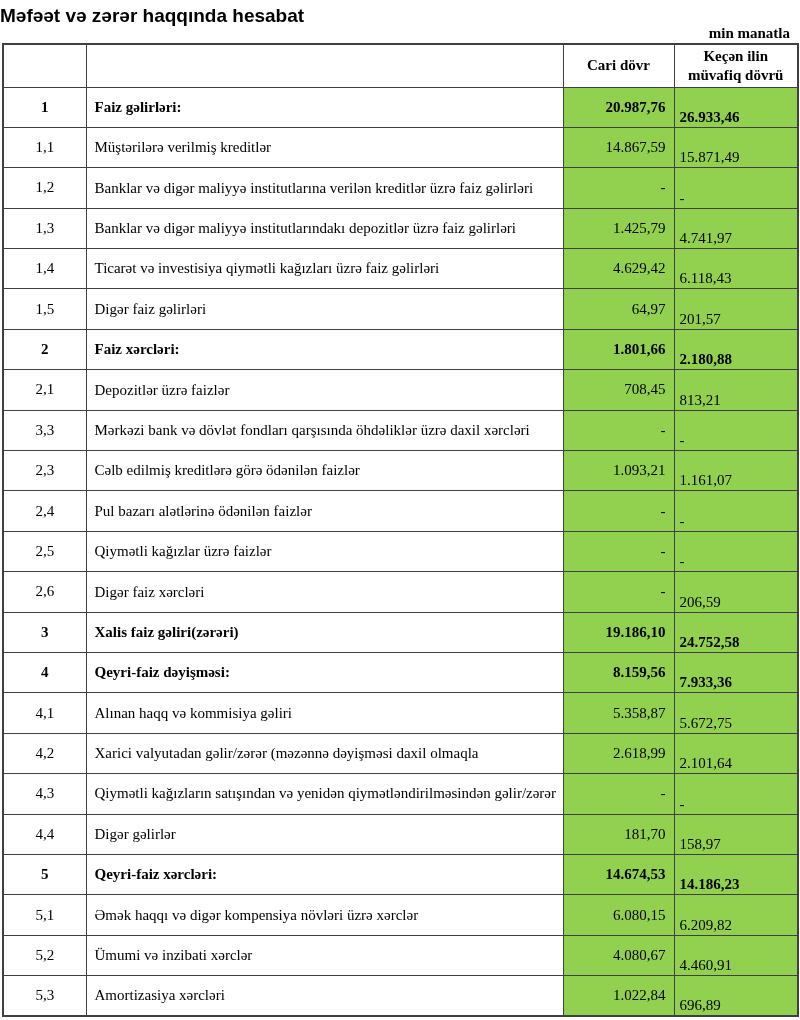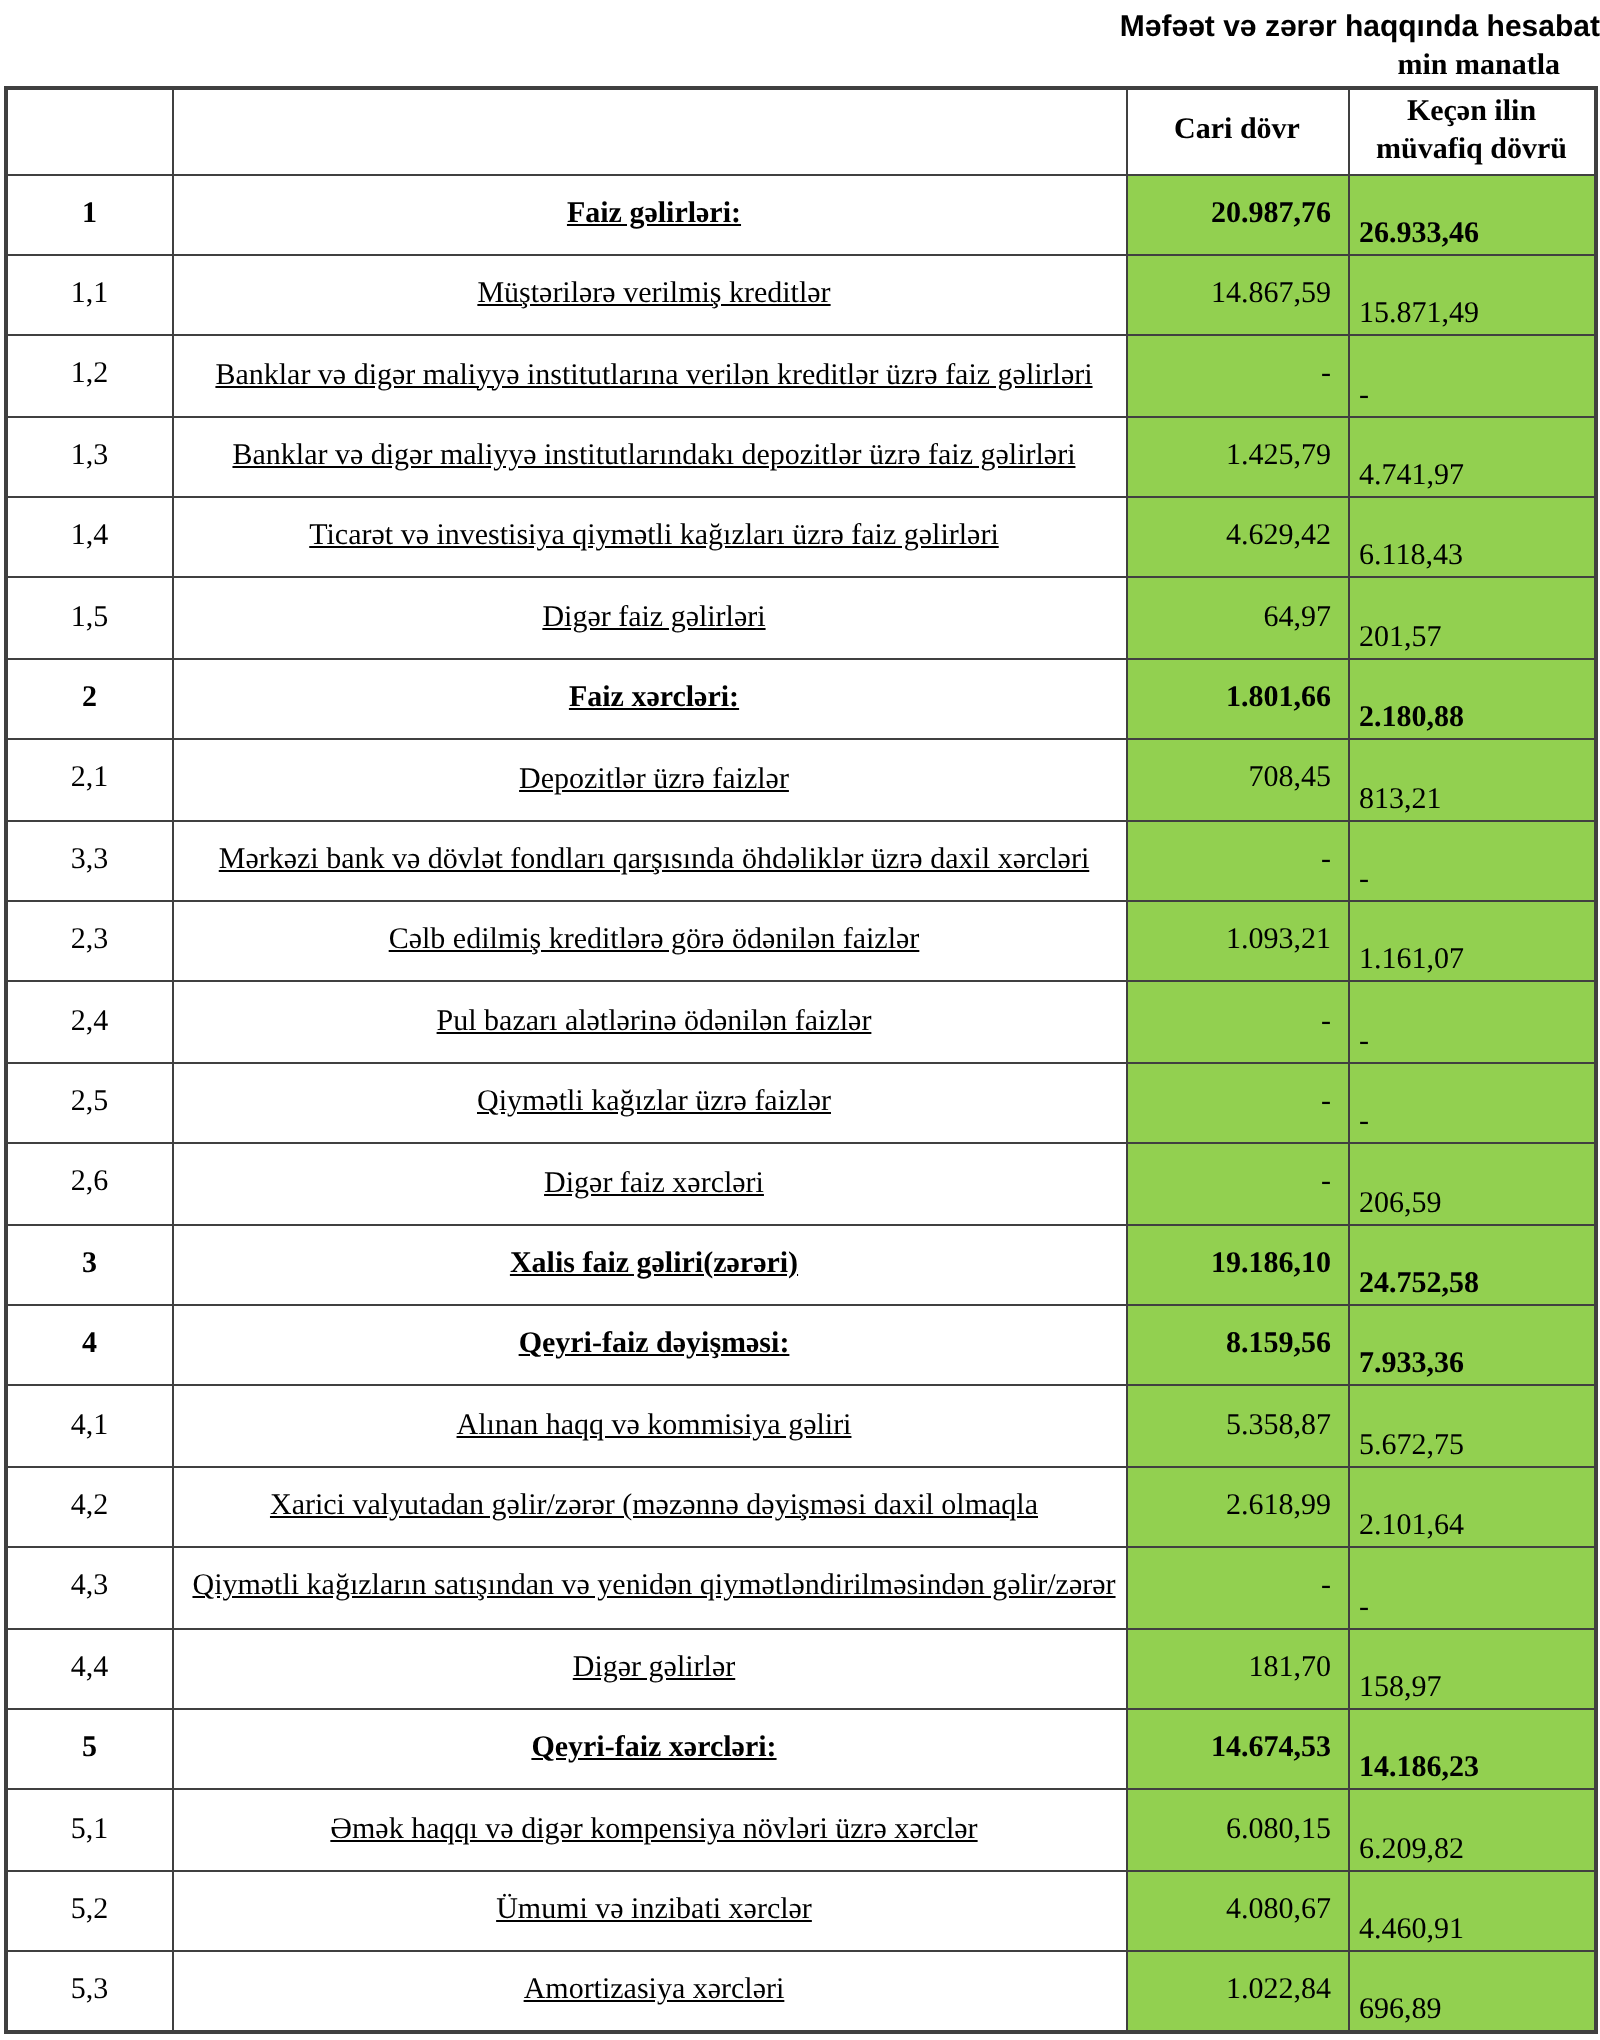--- a/index.html
+++ b/index.html
@@ -9,32 +9,32 @@
   * { box-sizing: border-box; }
   html, body {
     margin: 0; padding: 0;
     width: 800px; height: 1020px;
     background: #ffffff;
     color: #000000;
     font-family: "Liberation Serif", serif;
     overflow: hidden;
   }
   .title {
-    text-align: right;
+    text-align: left;
     font-family: "Liberation Sans", sans-serif;
     font-weight: bold;
-    font-size: 15px;
+    font-size: 19px;
     padding-top: 5px;
     height: 23px;
   }
   .unit {
     text-align: right;
     font-weight: bold;
     font-size: 15px;
-    padding-right: 20px;
+    padding-right: 10px;
     height: 20px;
     line-height: 20px;
   }
   table.pl {
     border-collapse: collapse;
     table-layout: fixed;
     width: 795px;
     margin-left: 2px;
     border: 2px solid var(--border);
     padding-left: 24px;
@@ -56,26 +56,25 @@
     line-height: 1.25;
     background: #ffffff;
     padding: 0 4px;
   }
   tbody tr { height: 40.4px; }
   td.num {
     text-align: center;
     vertical-align: middle;
   }
   td.desc {
-    text-align: center;
+    text-align: left;
     vertical-align: middle;
     padding: 2px 3px 2px 8px;
     line-height: 1.25;
     font-size: 14.8px;
-    text-decoration: underline;
   }
   td.cur {
     background: var(--green);
     text-align: right;
     vertical-align: middle;
     padding-right: 8px;
   }
   td.prev {
     background: var(--green);
     text-align: left;

